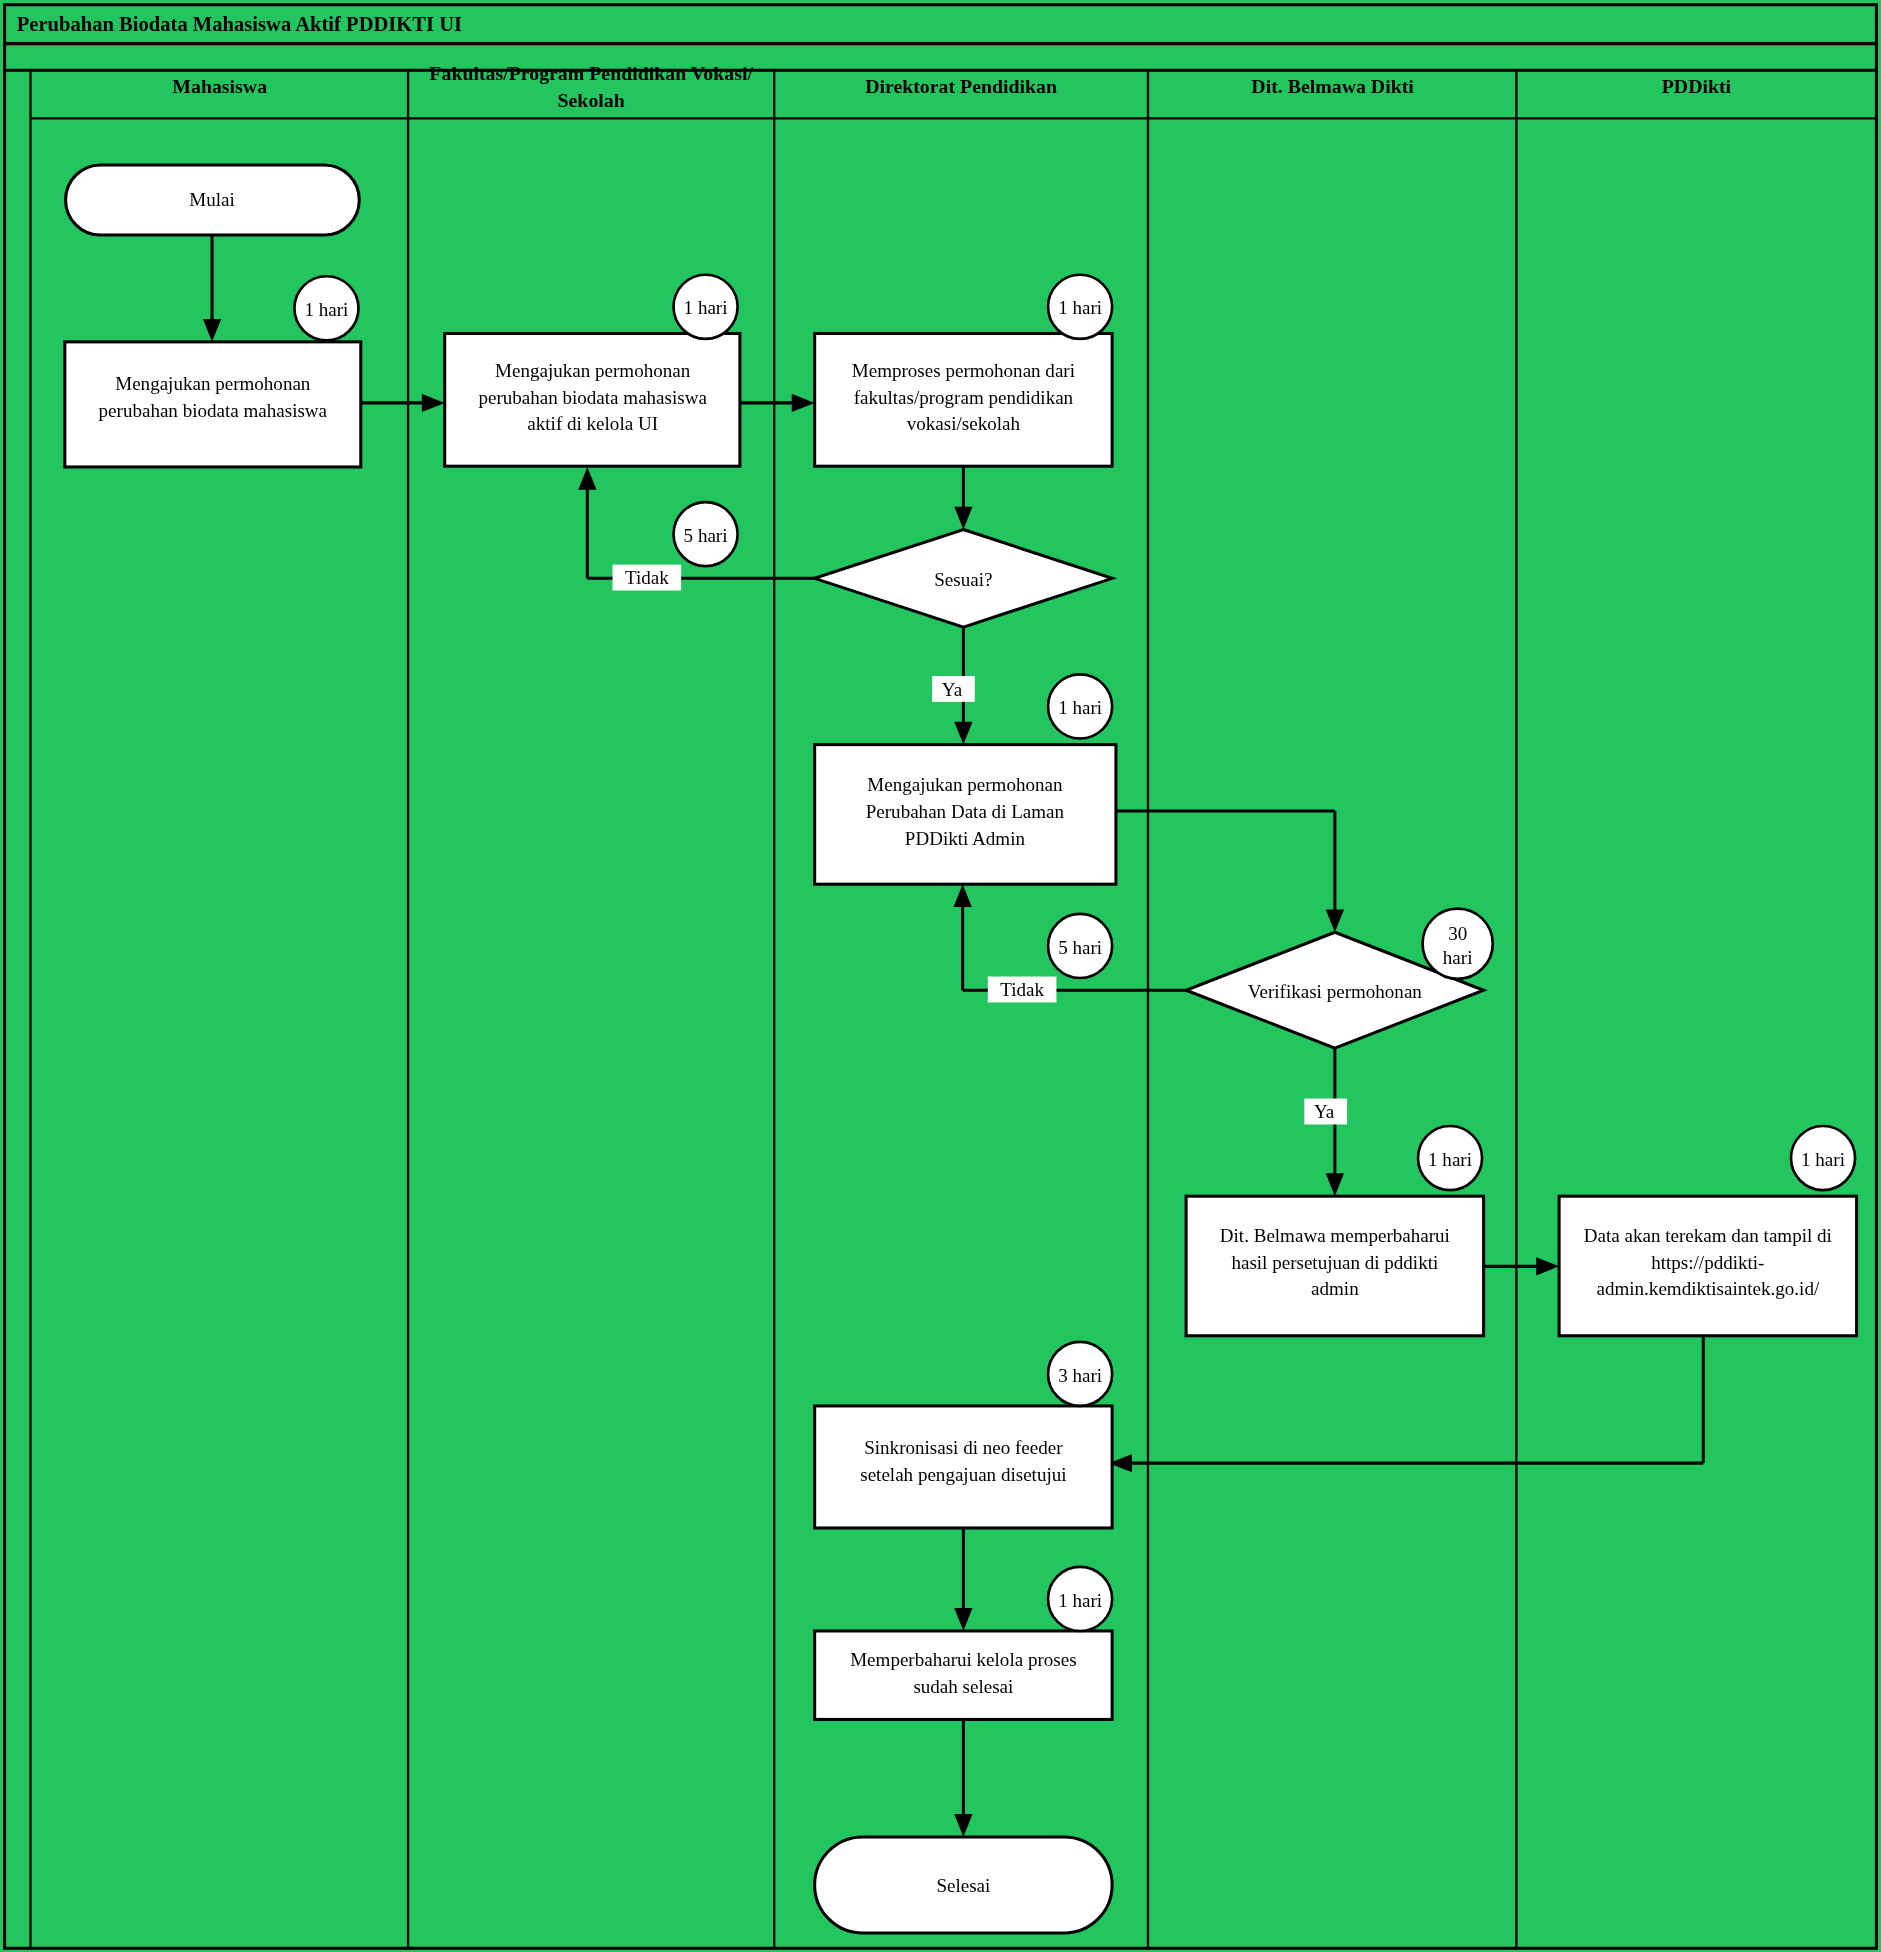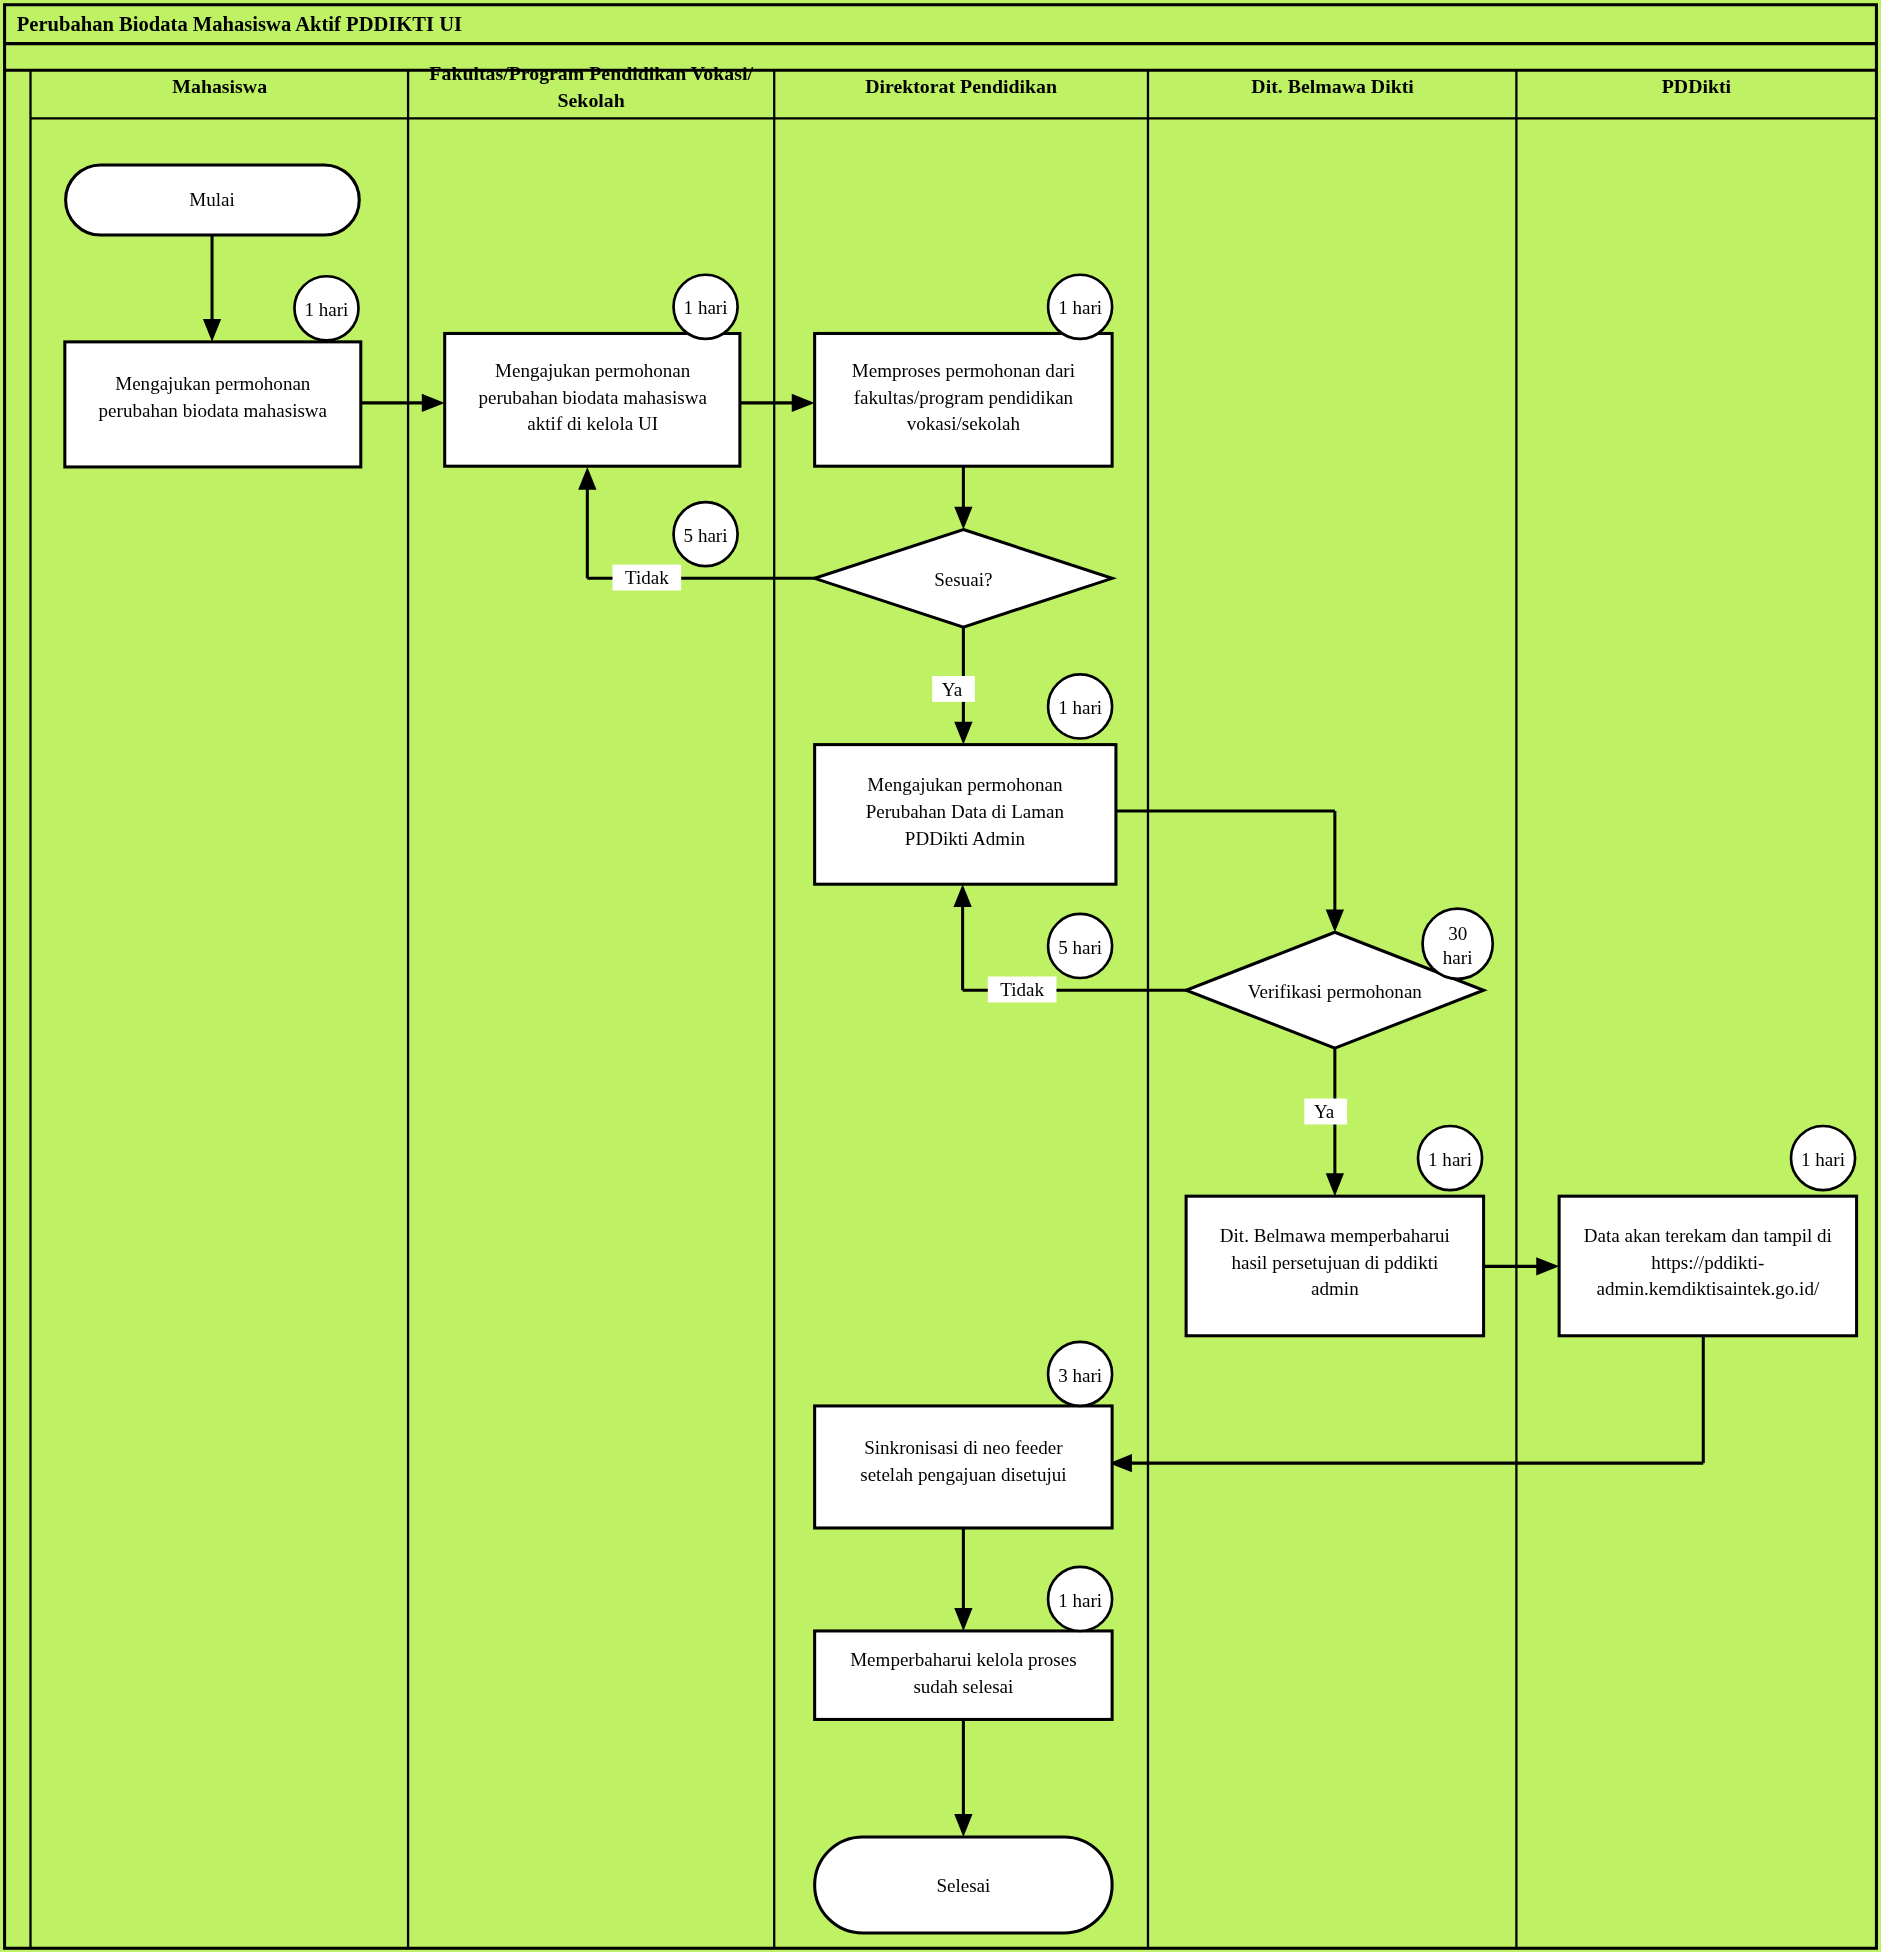--- a/index.html
+++ b/index.html
@@ -7,21 +7,21 @@
     padding: 0;
     background: #ffffff;
   }
   body {
     font-family: "Liberation Serif", "DejaVu Serif", serif;
   }
   #page {
     position: relative;
     width: 1881px;
     height: 1953px;
-    background: #bef264;
+    background: #22c55e;
     overflow: hidden;
   }
   svg#flow {
     display: block;
     width: 1881px;
     height: 1953px;
   }
   .frame-line { fill: none; stroke: #000000; stroke-width: 4; }
   .frame-line-thin { fill: none; stroke: #000000; stroke-width: 3; }
   .shape { fill: #ffffff; stroke: #000000; stroke-width: 4; }

